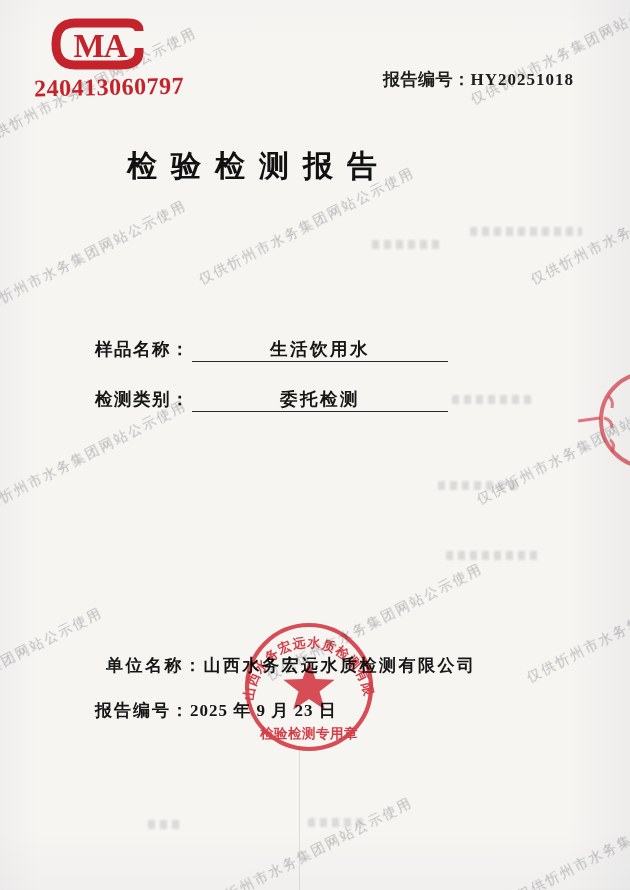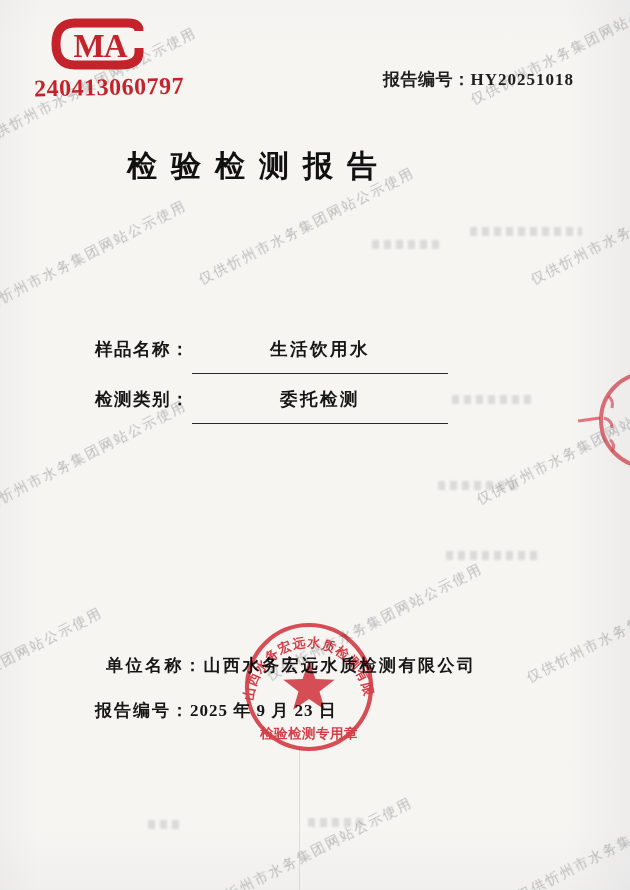--- a/index.html
+++ b/index.html
@@ -66,21 +66,21 @@
   #fields{position:absolute;left:95px;top:330px;z-index:2;}
   .field-row{display:flex;align-items:flex-start;height:43px;margin-top:7px;}
   .field-label{
     font-weight:bold;font-size:17.5px;color:#161616;letter-spacing:1.5px;
     flex:0 0 auto;
   }
   .field-line{
     display:inline-block;width:256px;margin-left:2px;
     border-bottom:1.5px solid #2b2b2b;
     text-align:center;font-weight:bold;font-size:17.5px;color:#161616;
-    letter-spacing:2.5px;padding-bottom:12px;
+    letter-spacing:2.5px;padding-bottom:0;
   }
   
   .footer-row{position:absolute;left:95px;z-index:2;font-weight:bold;font-size:17px;color:#161616;}
   #footer-unit{top:654px;letter-spacing:2.5px;margin-left:11px;}
   #footer-date{top:699px;letter-spacing:2px;}
   .date-num{font-family:"Liberation Serif", serif;letter-spacing:1px;}
   
   #seal{position:absolute;left:238px;top:616px;width:142px;height:142px;z-index:3;
         mix-blend-mode:multiply;opacity:.92;}
   #seal-partial{position:absolute;left:594px;top:366px;width:36px;height:110px;z-index:3;

